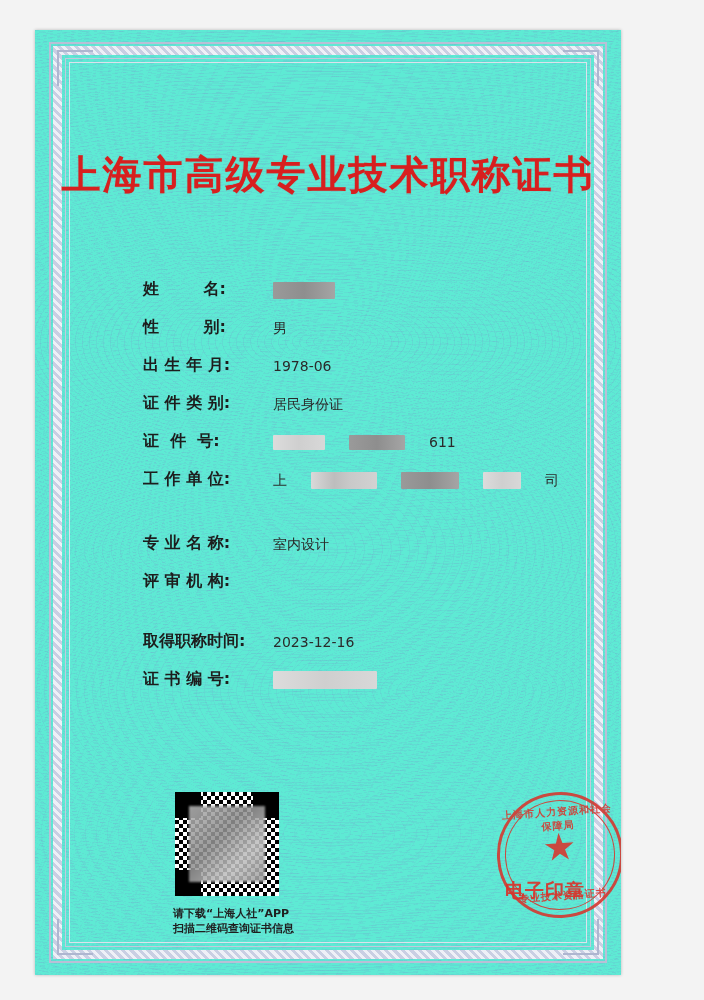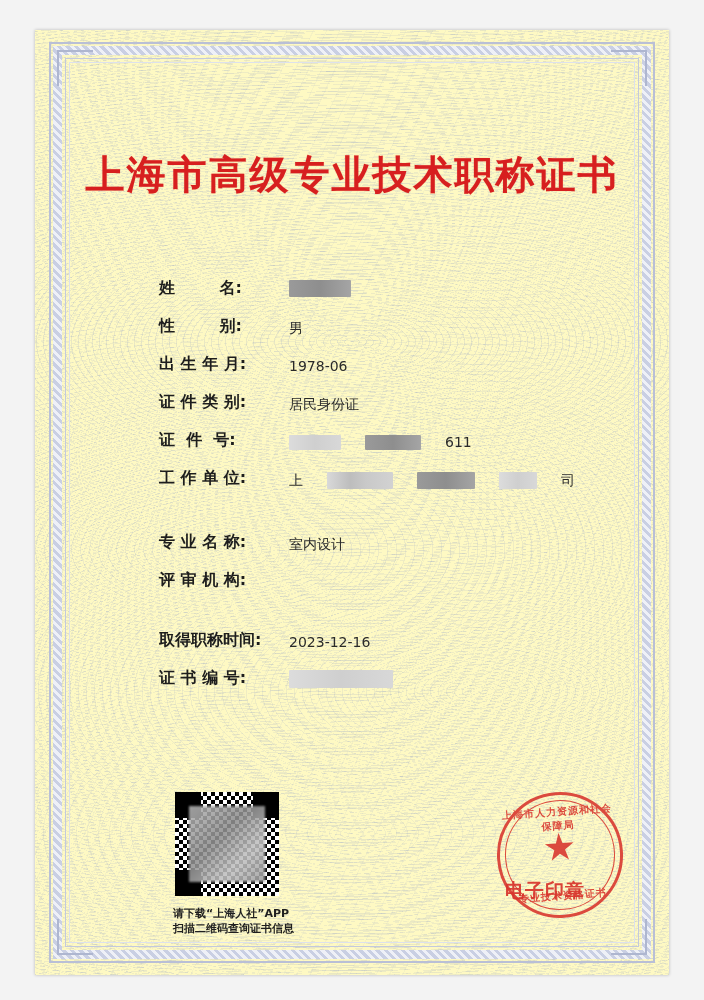--- a/index.html
+++ b/index.html
@@ -11,22 +11,22 @@
   }
   .page{
     position:relative;
     width:704px;height:1000px;
     background:#f3f3f3;
   }
   
   .cert{
     position:absolute;
     left:35px;top:30px;
-    width:634px;height:945px;
-    background:#fef9c3;
+    width:586px;height:945px;
+    background:#5eead4;
     box-shadow:0 0 3px rgba(0,0,0,.25);
     overflow:hidden;
     text-decoration:underline;
   }
   
   .guilloche{
     position:absolute;inset:0;
     background:
       repeating-radial-gradient(ellipse 320px 130px at 50% 33%, rgba(120,140,200,.16) 0 1px, rgba(255,255,255,0) 1px 7px),
       repeating-radial-gradient(ellipse 420px 190px at 30% 55%, rgba(120,140,200,.13) 0 1px, rgba(255,255,255,0) 1px 9px),
@@ -81,24 +81,23 @@
     color:#d71f1f;
     text-shadow:0 0 1px rgba(215,31,31,.4);
   }
 
   .fields{
     position:absolute;
     left:108px;top:248px;right:60px;
   }
   .row{
     display:flex;
-    align-items:flex-start;
+    align-items:center;
     margin-bottom:16px;
     min-height:22px;
-    margin-left:16px;
   }
   .label{
     width:130px;
     flex:0 0 130px;
     font-size:16px;
     font-weight:bold;
     color:#1d1d1d;
     font-family:"DejaVu Sans","Liberation Sans",sans-serif;
     letter-spacing:0px;
     white-space:pre;

